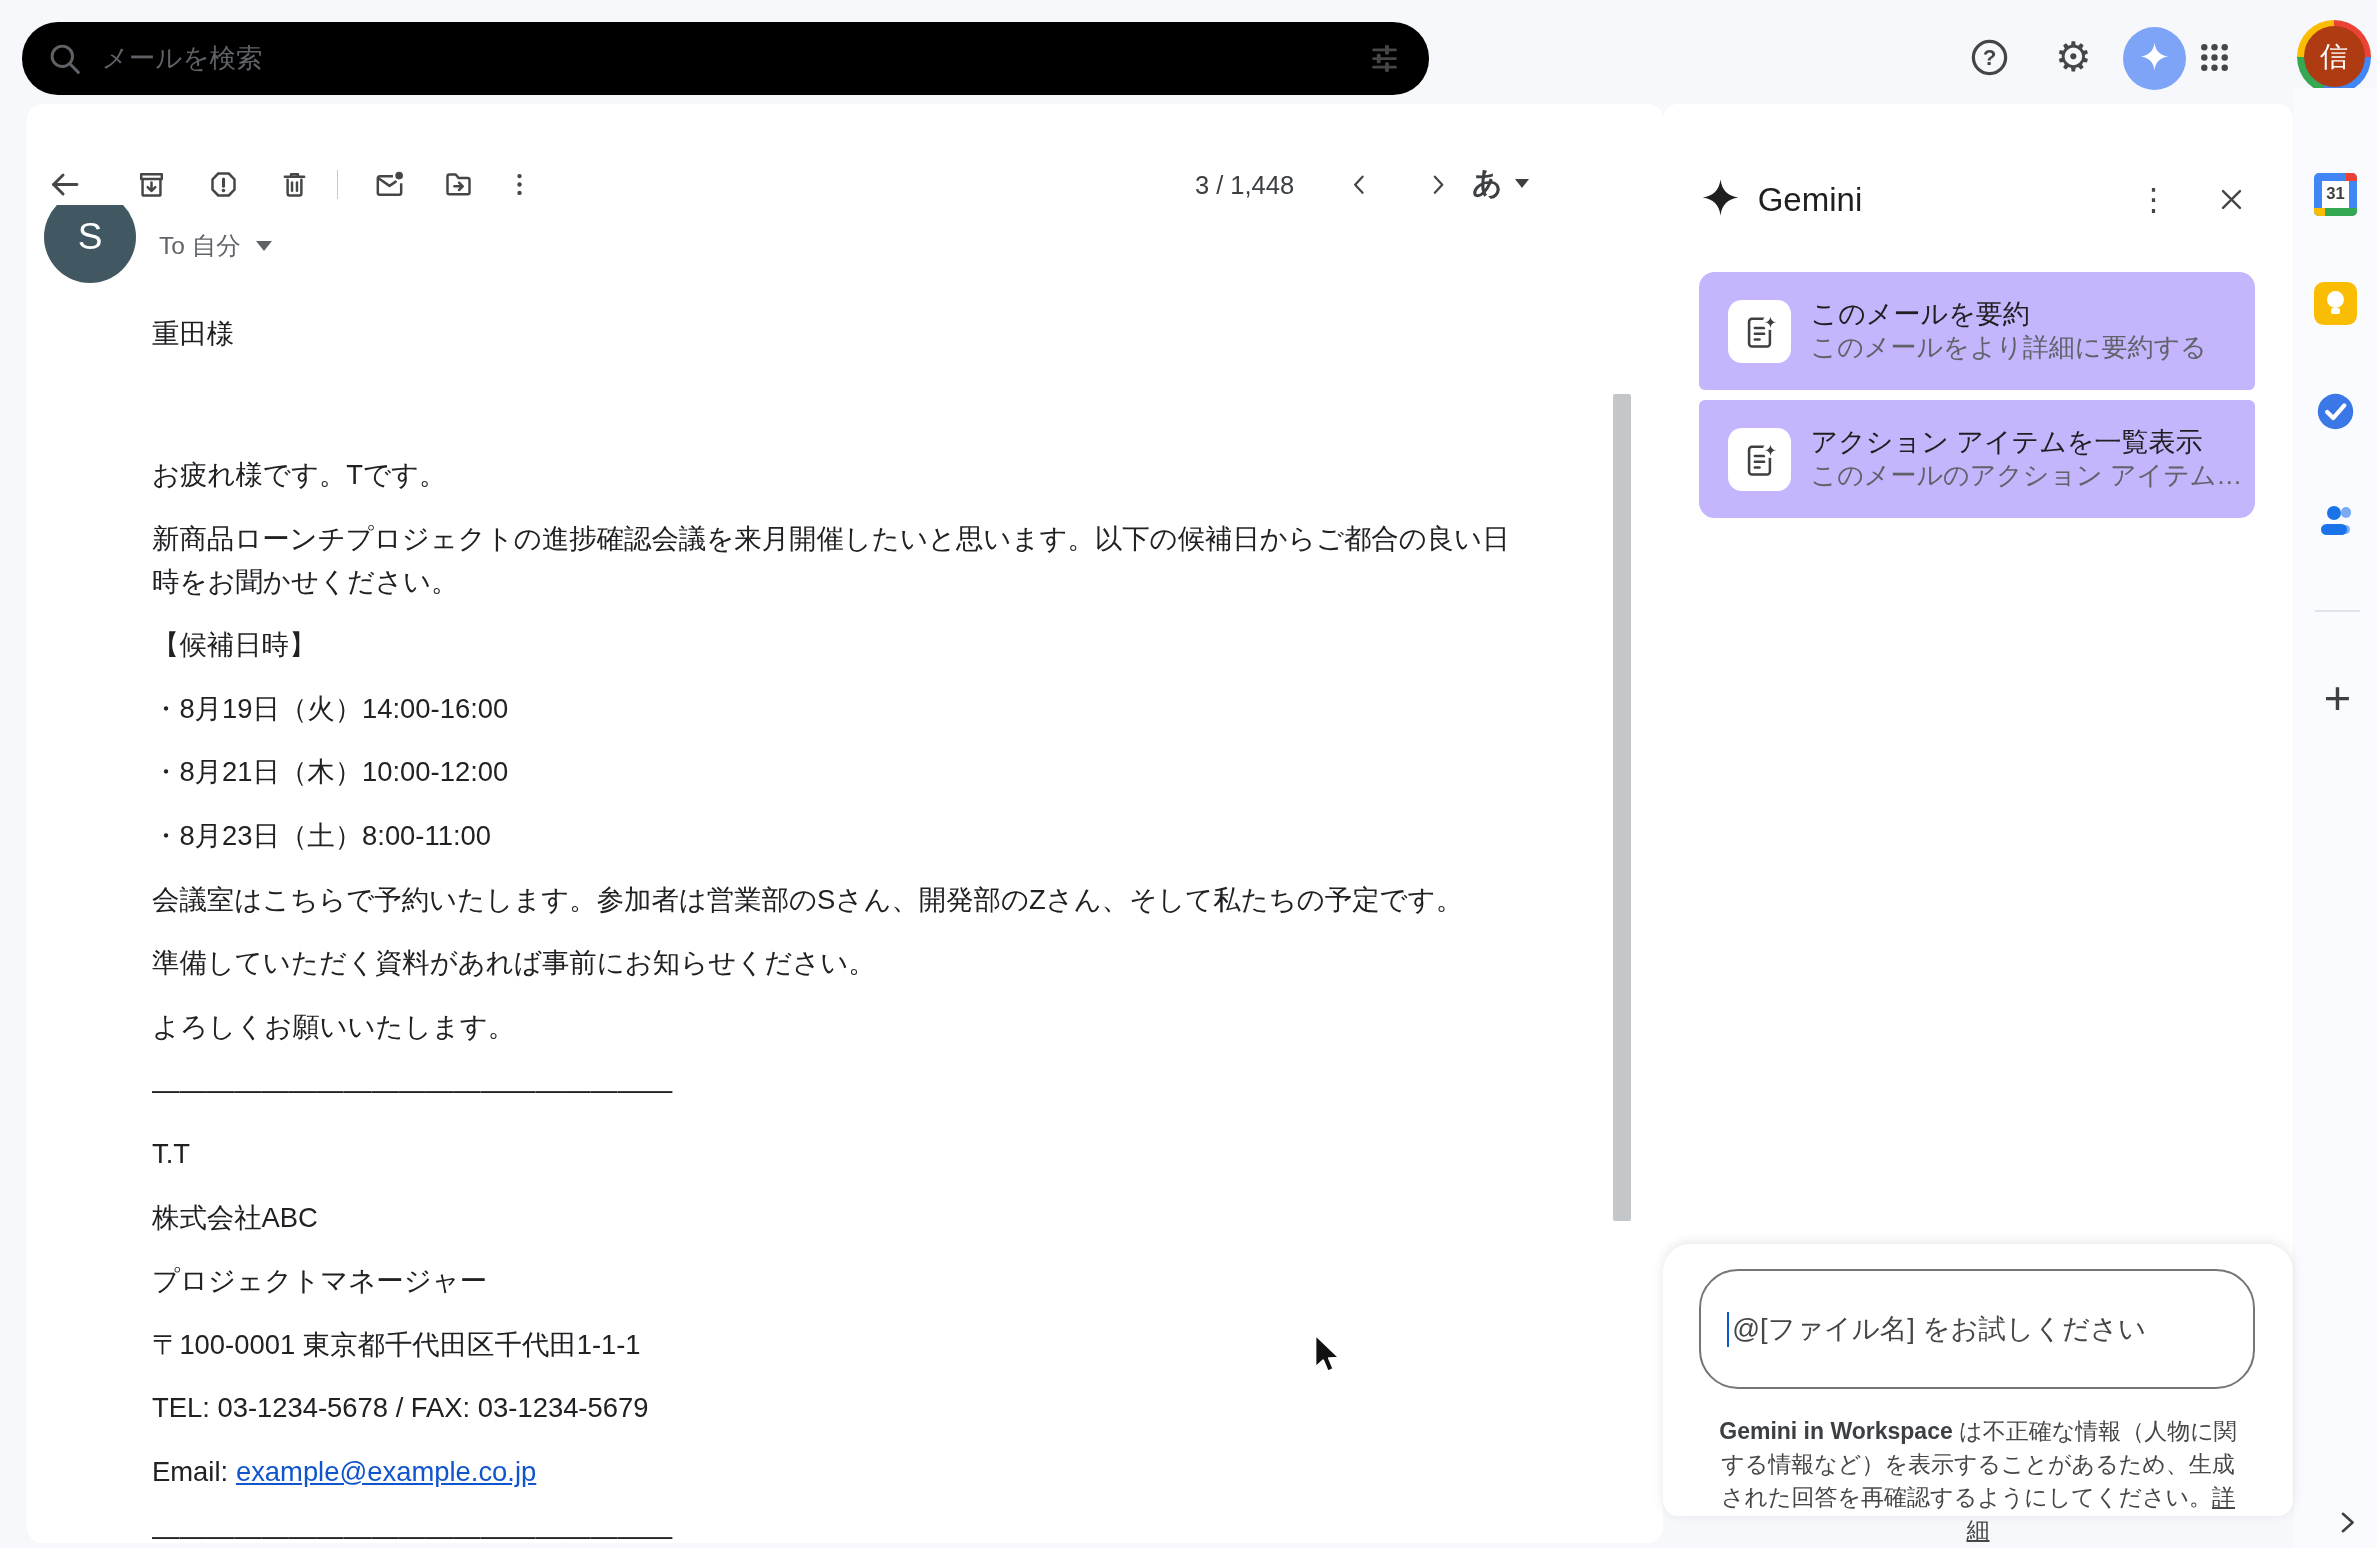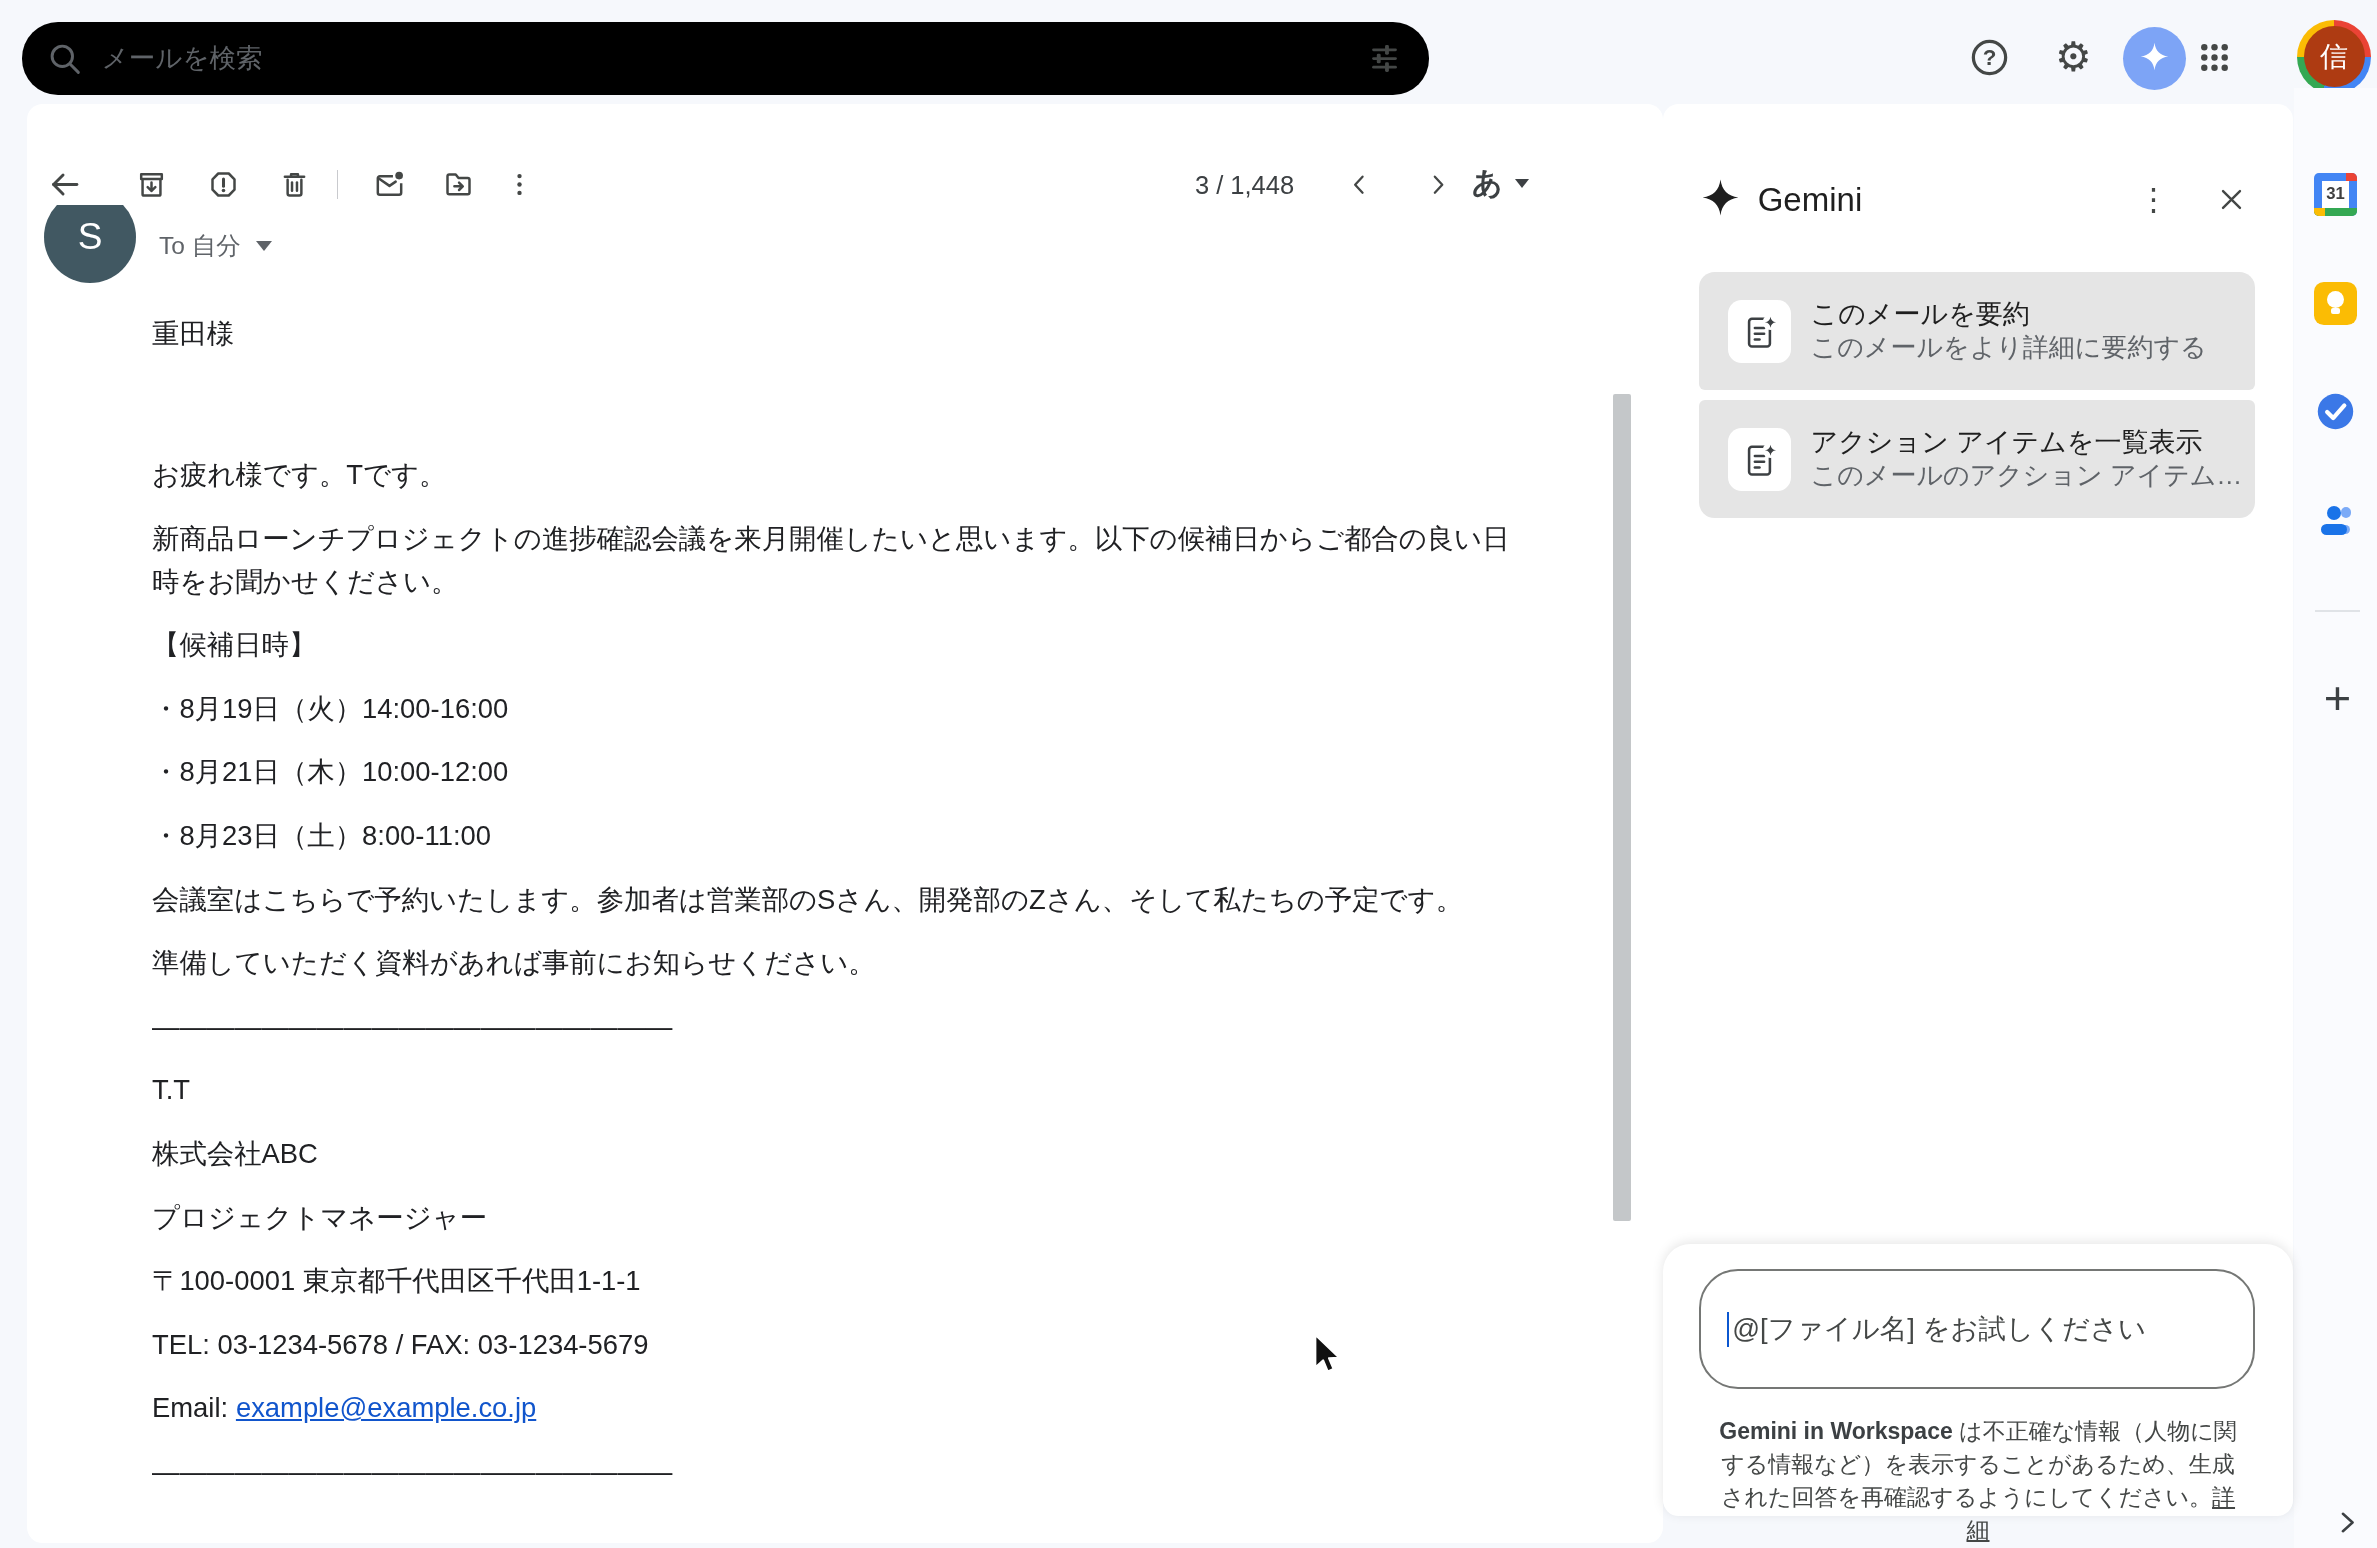--- a/index.html
+++ b/index.html
@@ -71,21 +71,21 @@
   .mail-link { color:#1155cc; text-decoration:underline; cursor:pointer; margin-left:7.8px; }
 
   .scrollbar { left:1613px; top:394px; width:17.6px; height:827px; background:#c4c7c9; border-radius:2px; cursor:pointer; }
 
   
   .g-header { left:1699px; top:176px; height:47px; display:flex; align-items:center; }
   .g-title { font-size:33px; font-weight:500; color:#1f1f1f; margin-left:15.7px; }
   .g-more { left:2130px; top:176px; width:47px; height:47px; display:flex; align-items:center; justify-content:center; font-size:31px; color:#444746; cursor:pointer; letter-spacing:0; }
   .g-close { left:2208px; top:176px; width:47px; height:47px; display:flex; align-items:center; justify-content:center; cursor:pointer; color:#444746; }
 
-  .g-card { left:1699px; width:556px; height:118px; background:#e5e5e5; display:flex; align-items:center; cursor:pointer; }
+  .g-card { left:1699px; width:556px; height:118px; background:#c4b5fd; display:flex; align-items:center; cursor:pointer; }
   .g-card.c1 { top:272px; border-radius:15.7px 15.7px 5.9px 5.9px; }
   .g-card.c2 { top:400px; border-radius:5.9px 5.9px 15.7px 15.7px; }
   .g-card .icon-sq { width:63px; height:63px; background:#fff; border-radius:13.7px; margin-left:29px; display:flex; align-items:center; justify-content:center; flex:none; }
   .g-card .txt { margin-left:19.6px; overflow:hidden; }
   .g-card .t1 { font-size:27px; line-height:33px; color:#1f1f1f; white-space:nowrap; }
   .g-card .t2 { font-size:26px; line-height:33px; color:#5f6368; white-space:nowrap; }
 
   .g-footer { left:1663px; top:1244px; width:630px; height:272px; background:#fff; border-radius:27.4px 27.4px 15.7px 15.7px; box-shadow:0 -2px 11.8px rgba(0,0,0,.10); }
   .g-input { left:1699px; top:1269px; width:556px; height:120px; border:2px solid #757775; border-radius:39px; display:flex; align-items:center; padding-left:25.5px; cursor:text; background:#fff; }
   .g-caret { width:2.9px; height:35px; background:#0b57d0; margin-right:2.9px; }
@@ -256,20 +256,21 @@
 <div class="abs body-text">
   <p class="greet">重田様</p>
   <p>お疲れ様です。Tです。</p>
   <p class="wrap">新商品ローンチプロジェクトの進捗確認会議を来月開催したいと思います。以下の候補日からご都合の良い日時をお聞かせください。</p>
   <p>【候補日時】</p>
   <p>・8月19日（火）14:00-16:00</p>
   <p>・8月21日（木）10:00-12:00</p>
   <p>・8月23日（土）8:00-11:00</p>
   <p>会議室はこちらで予約いたします。参加者は営業部のSさん、開発部のZさん、そして私たちの予定です。</p>
   <p>準備していただく資料があれば事前にお知らせください。</p>
+  <p>よろしくお願いいたします。</p>
   <p>———————————————————</p>
   <p>T.T</p>
   <p>株式会社ABC</p>
   <p>プロジェクトマネージャー</p>
   <p>〒100-0001 東京都千代田区千代田1-1-1</p>
   <p>TEL: 03-1234-5678 / FAX: 03-1234-5679</p>
   <p><span>Email:</span><a class="mail-link">example@example.co.jp</a></p>
   <p>———————————————————</p>
 </div>
 

